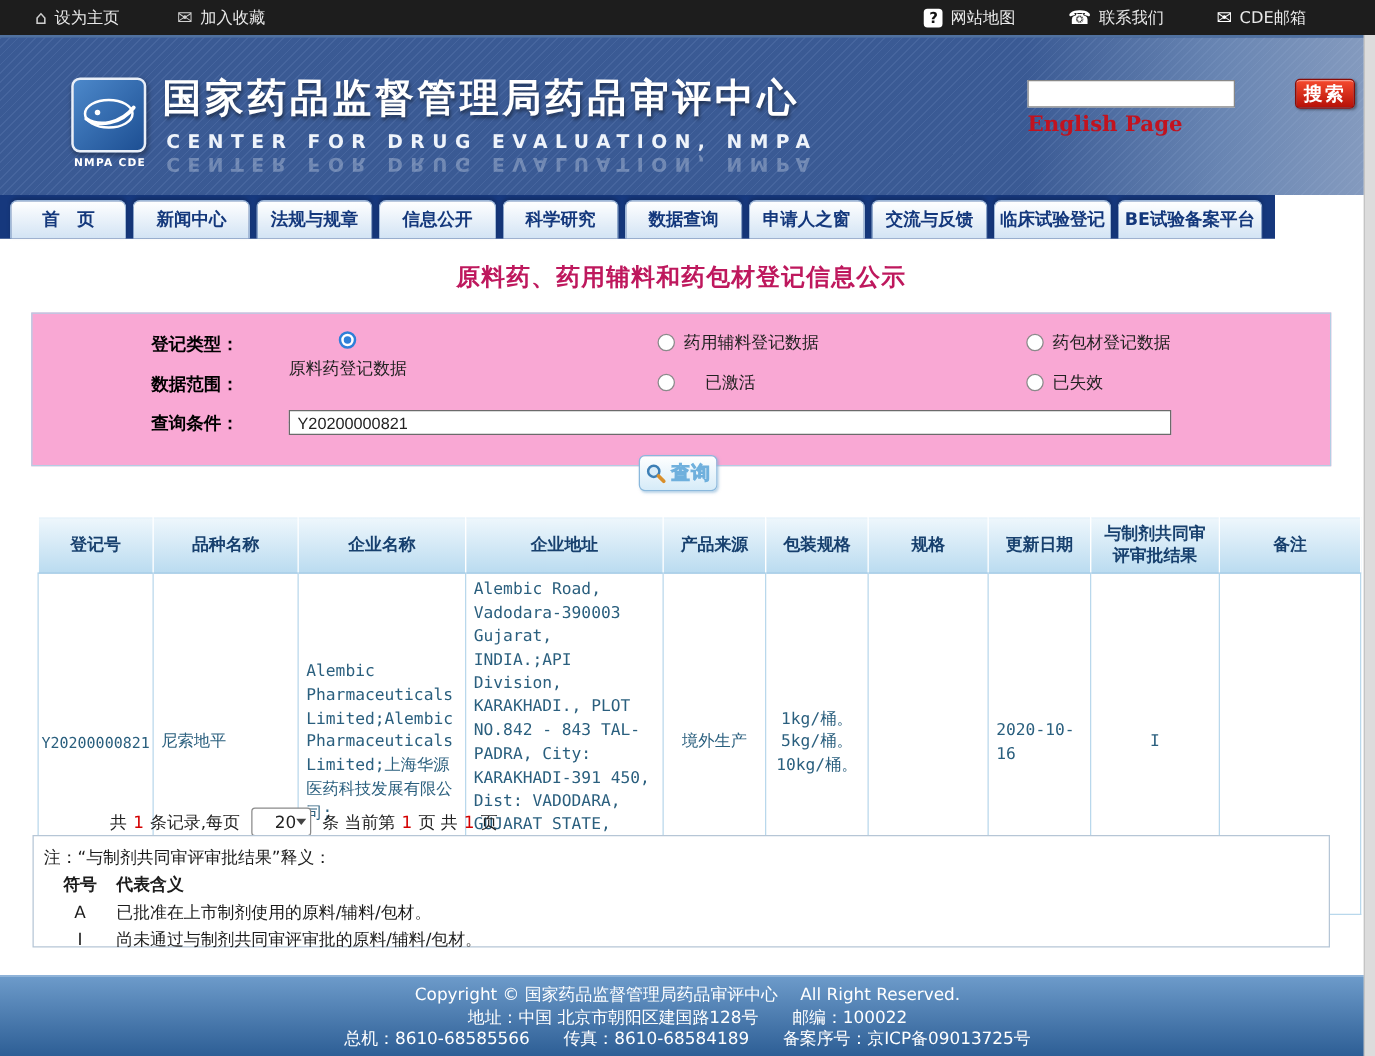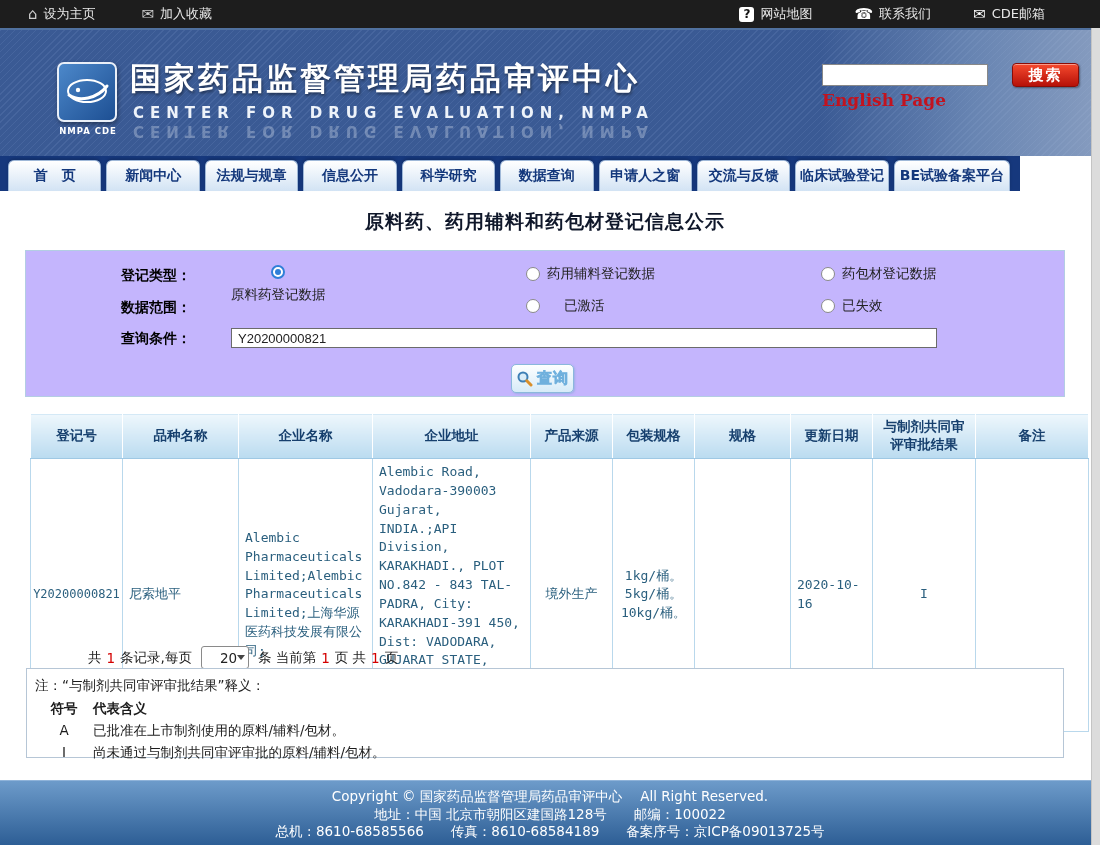--- a/index.html
+++ b/index.html
@@ -69,21 +69,21 @@
     color:#eef3fa; font-size:15px; font-weight:bold; letter-spacing:6px;
     transform:scaleY(-1); opacity:0.30; white-space:nowrap;
     pointer-events:none;
   }
   .hdr-search-input {
     position:absolute; left:822px; top:34px; width:166px; height:22px;
     border:1px solid #888; background:#ffffff; font-size:13px; padding:0 5px;
     z-index:2;
   }
   .hdr-search-btn {
-    position:absolute; left:1012px; top:33px; width:67px; height:24px;
+    position:absolute; left:1036px; top:33px; width:48px; height:24px;
     background:linear-gradient(#f64a2e,#b61108);
     border:1px solid #8a0c06; border-radius:4px;
     color:#ffffff; font-size:15px; font-weight:bold; letter-spacing:2px;
     display:flex; align-items:center; justify-content:center;
     box-shadow:inset 0 1px 0 rgba(255,255,255,0.45), 1px 1px 2px rgba(0,0,0,0.4);
     cursor:pointer; z-index:2;
   }
   .english-link {
     position:absolute; left:822px; top:60px;
     font-family:"DejaVu Serif","Liberation Serif",serif;
@@ -109,27 +109,27 @@
 
   
   .scroll-rail {
     position:absolute; right:0; top:28px; width:9px; height:817px;
     background:#dcdcdc; border-left:1px solid #c4c4c4; z-index:9;
   }
 
   
   .page-title {
     position:absolute; top:209px; left:0; width:1090px; text-align:center;
-    font-size:19px; font-weight:bold; color:#0f172a; letter-spacing:1px;
+    font-size:19px; font-weight:bold; color:#be185d; letter-spacing:1px;
   }
 
   
   .form-box {
-    position:absolute; left:25px; top:250px; width:1040px; height:147px;
-    border:1px solid #b3cde3; background:#c4b5fd;
+    position:absolute; left:25px; top:250px; width:1040px; height:123px;
+    border:1px solid #b3cde3; background:#f9a8d4;
   }
   .form-label {
     position:absolute; left:95px; font-size:14px; font-weight:bold; color:#000;
     white-space:nowrap;
   }
   .opt {
     position:absolute; display:flex; align-items:center; gap:7px;
     font-size:13.5px; color:#222; cursor:pointer; white-space:nowrap;
   }
   .radio {

